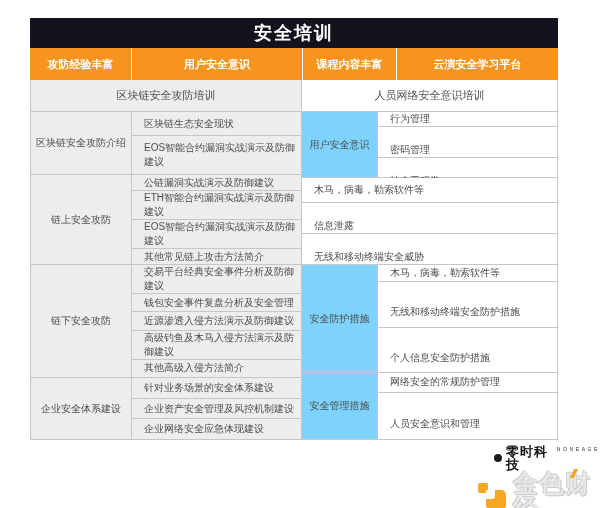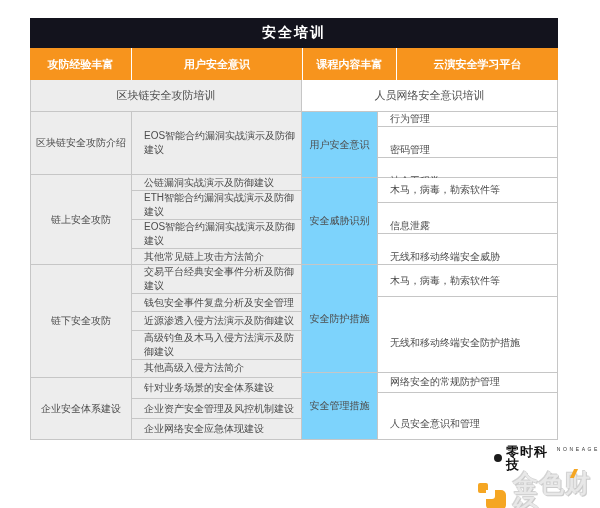--- a/index.html
+++ b/index.html
@@ -14,21 +14,21 @@
     overflow:hidden;
   }
   *{box-sizing:border-box;}
 
   
   .tbl{position:absolute;left:30px;top:18px;width:528px;}
 
   .title-row{
     height:30px;background:#13131d;color:#ffffff;
     display:flex;align-items:center;justify-content:center;
-    font-size:14px;font-weight:bold;letter-spacing:2px;
+    font-size:18px;font-weight:bold;letter-spacing:2px;
   }
 
   .orange-row{height:32px;display:flex;background:#f7941d;}
   .orange-cell{
     color:#ffffff;font-weight:bold;font-size:11px;
     display:flex;align-items:center;justify-content:center;
   }
   .orange-cell + .orange-cell{border-left:1px solid #ffffff;}
   .w1{width:101px;}.w2{width:171px;}.w3{width:94px;}.w4{width:162px;}
 
@@ -139,20 +139,21 @@
       <div class="sub-cell sub-right">人员网络安全意识培训</div>
     </div>
 
     <div class="body">
 
       <div class="half half-left">
 
         <div class="section lh1">
           <div class="cat">区块链安全攻防介绍</div>
           <div class="rows">
+            <div class="row">区块链生态安全现状</div>
             <div class="row f16">EOS智能合约漏洞实战演示及防御建议</div>
           </div>
         </div>
 
         <div class="section lh2">
           <div class="cat">链上安全攻防</div>
           <div class="rows">
             <div class="row">公链漏洞实战演示及防御建议</div>
             <div class="row">ETH智能合约漏洞实战演示及防御建议</div>
             <div class="row">EOS智能合约漏洞实战演示及防御建议</div>
@@ -187,33 +188,33 @@
         <div class="section rh1">
           <div class="cat">用户安全意识</div>
           <div class="rows">
             <div class="row">行为管理</div>
             <div class="row">密码管理</div>
             <div class="row">社会工程学</div>
           </div>
         </div>
 
         <div class="section rh2">
-          <div class="cat">安全威胁识别</div>
           <div class="rows">
             <div class="row f2">木马，病毒，勒索软件等</div>
             <div class="row">信息泄露</div>
             <div class="row">无线和移动终端安全威胁</div>
           </div>
         </div>
 
         <div class="section rh3">
           <div class="cat">安全防护措施</div>
           <div class="rows">
             <div class="row">木马，病毒，勒索软件等</div>
             <div class="row f19">无线和移动终端安全防护措施</div>
+            <div class="row f18">个人信息安全防护措施</div>
           </div>
         </div>
 
         <div class="section rh4">
           <div class="cat">安全管理措施</div>
           <div class="rows">
             <div class="row">网络安全的常规防护管理</div>
             <div class="row f16">人员安全意识和管理</div>
           </div>
         </div>

